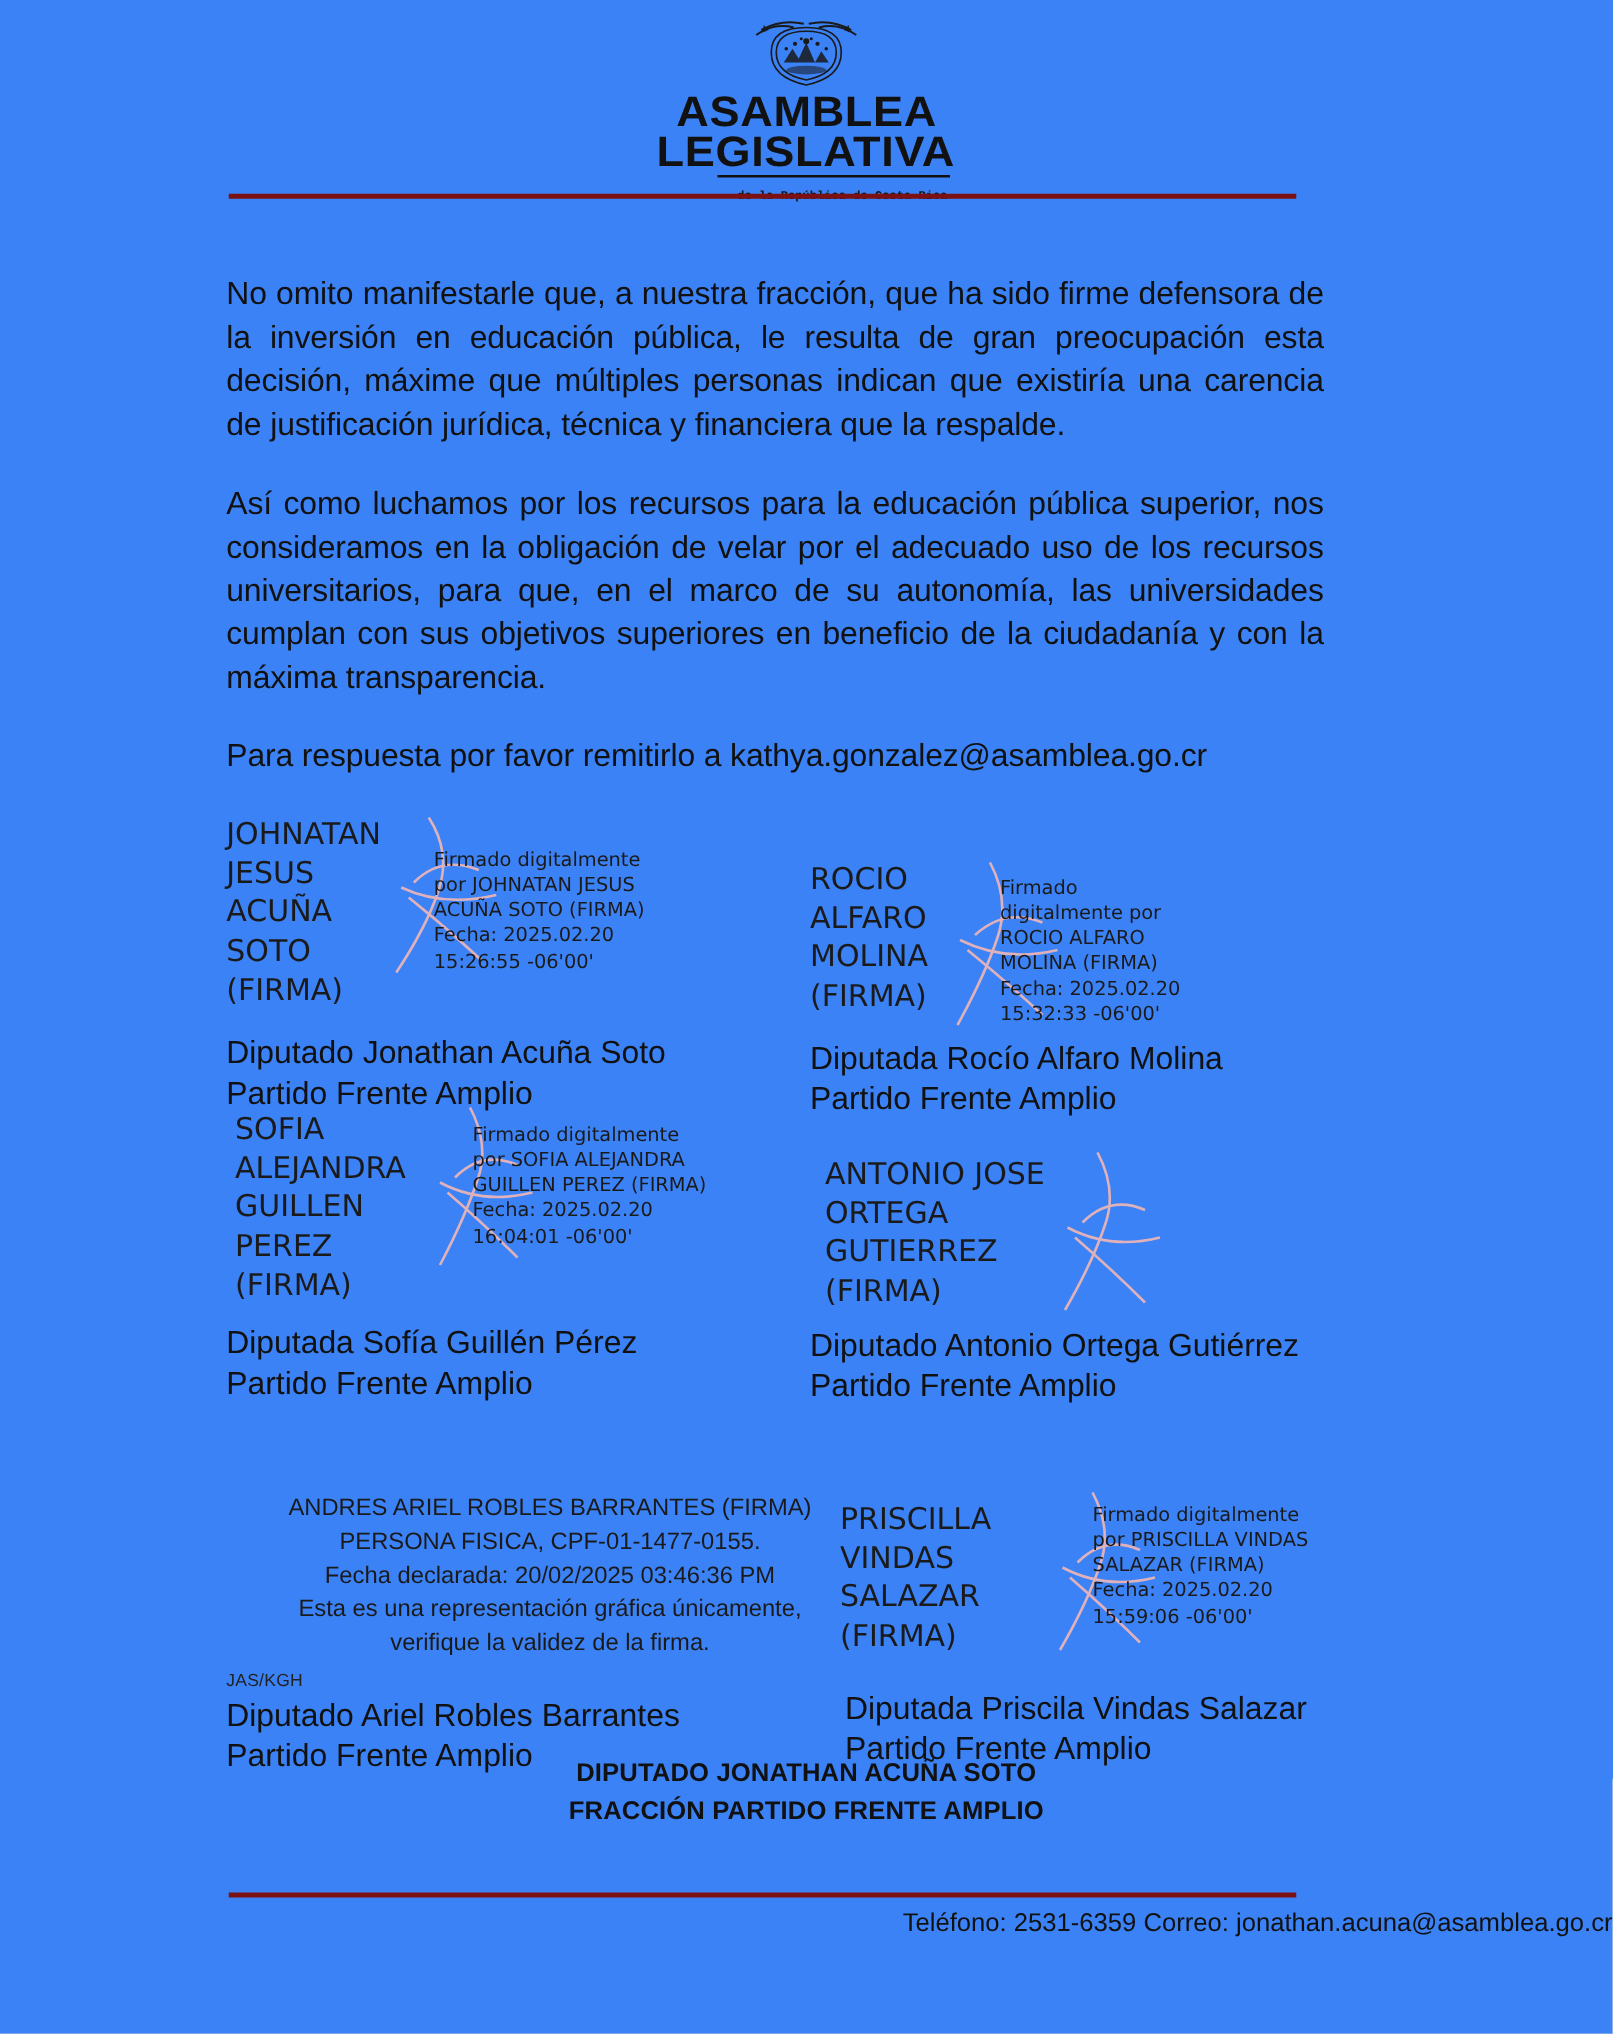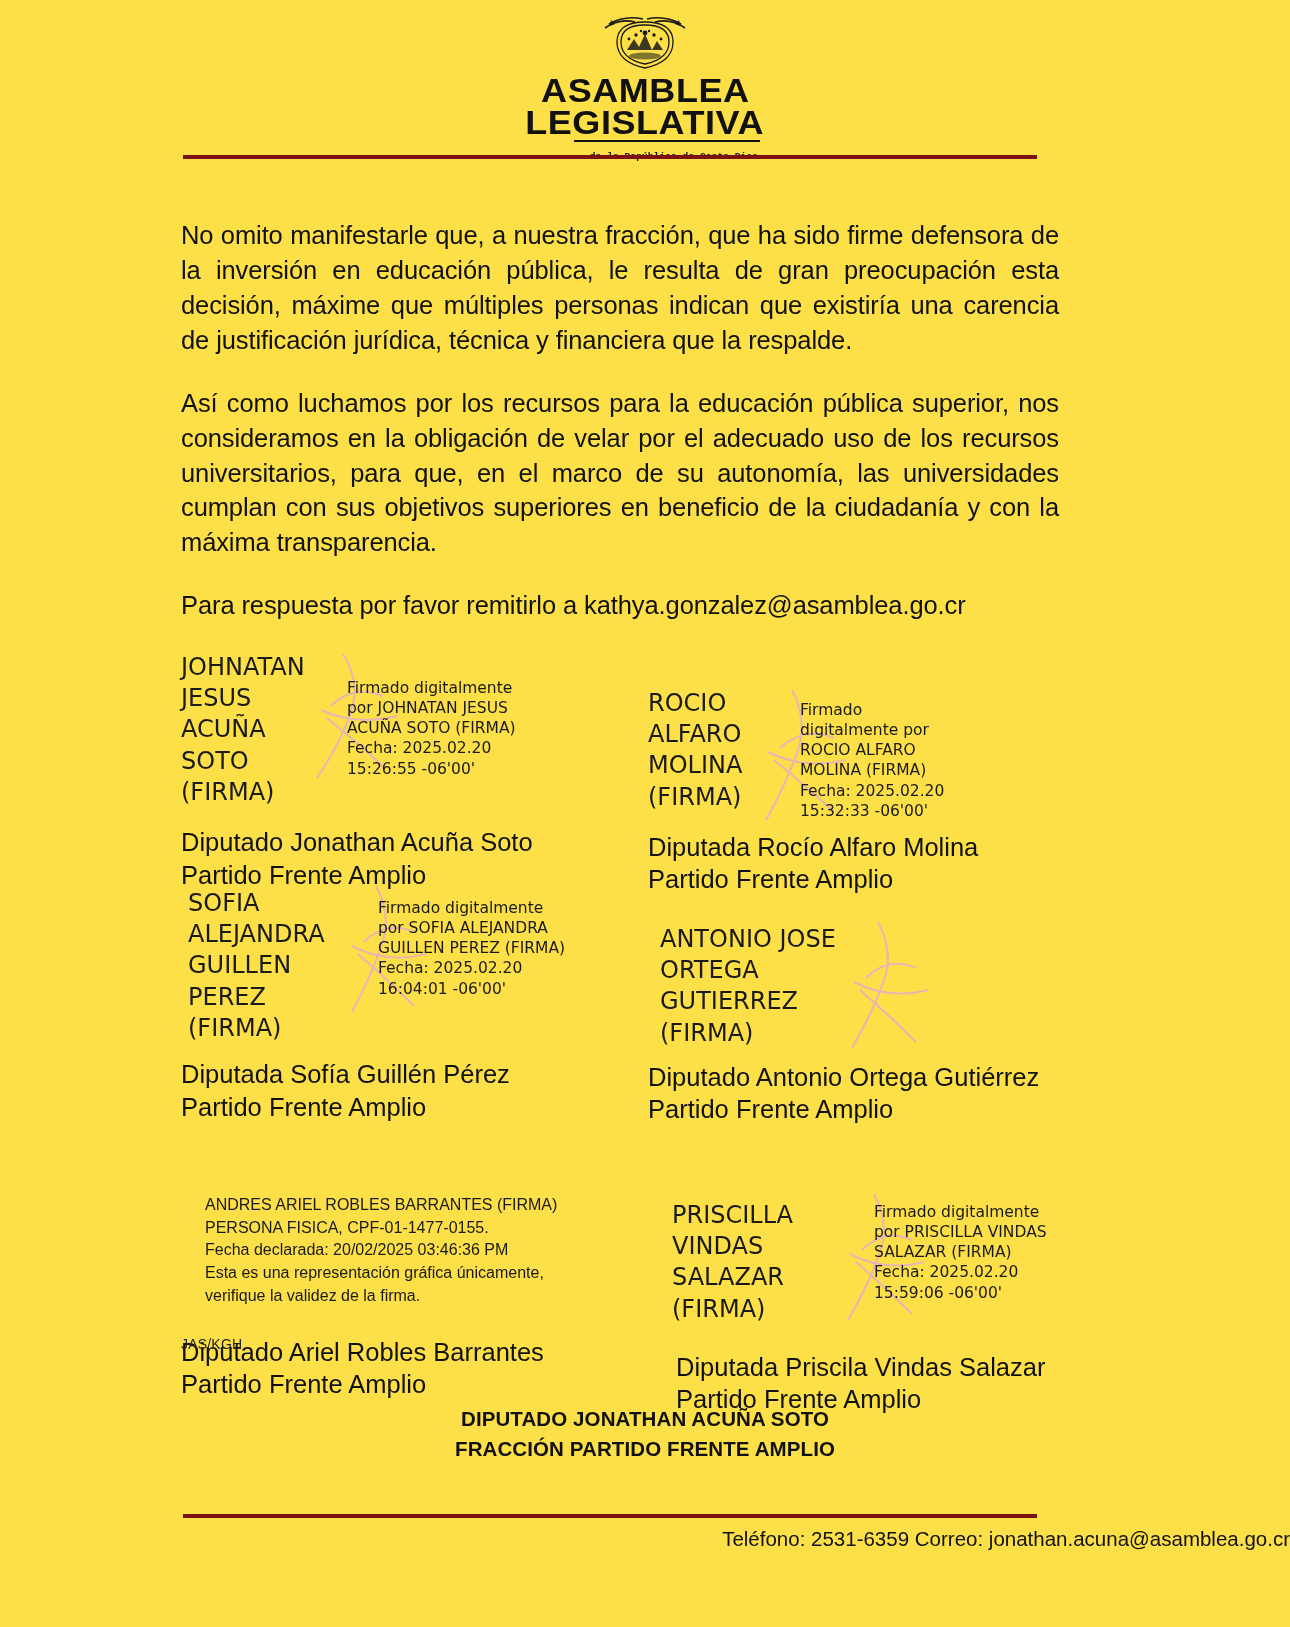--- a/index.html
+++ b/index.html
@@ -11,21 +11,21 @@
   body {
     font-family: "Liberation Sans", sans-serif;
     -webkit-font-smoothing: antialiased;
   }
 
   .page {
     position: relative;
     width: 1290px;
     height: 1627px;
     margin: 0 auto;
-    background: #fde047;
+    background: #3b82f6;
     overflow: hidden;
     box-sizing: border-box;
   }
 
   
   .letterhead {
     position: absolute;
     top: 12px;
     left: 0;
     width: 1290px;
@@ -165,24 +165,25 @@
     font-size: 25.5px;
     line-height: 1.28;
     color: #111;
     white-space: pre-line;
     margin-top: 14px;
   }
 
   
   .stamp-plain {
     font-family: "Liberation Sans", sans-serif;
-    font-size: 16px;
+    font-size: 19px;
     line-height: 1.42;
     color: #1a1a1a;
     white-space: pre-line;
+    text-align: center;
   }
 
   .initials {
     position: absolute;
     top: 1336px;
     left: 181px;
     font-size: 14px;
     color: #222;
     letter-spacing: 0.2px;
   }

